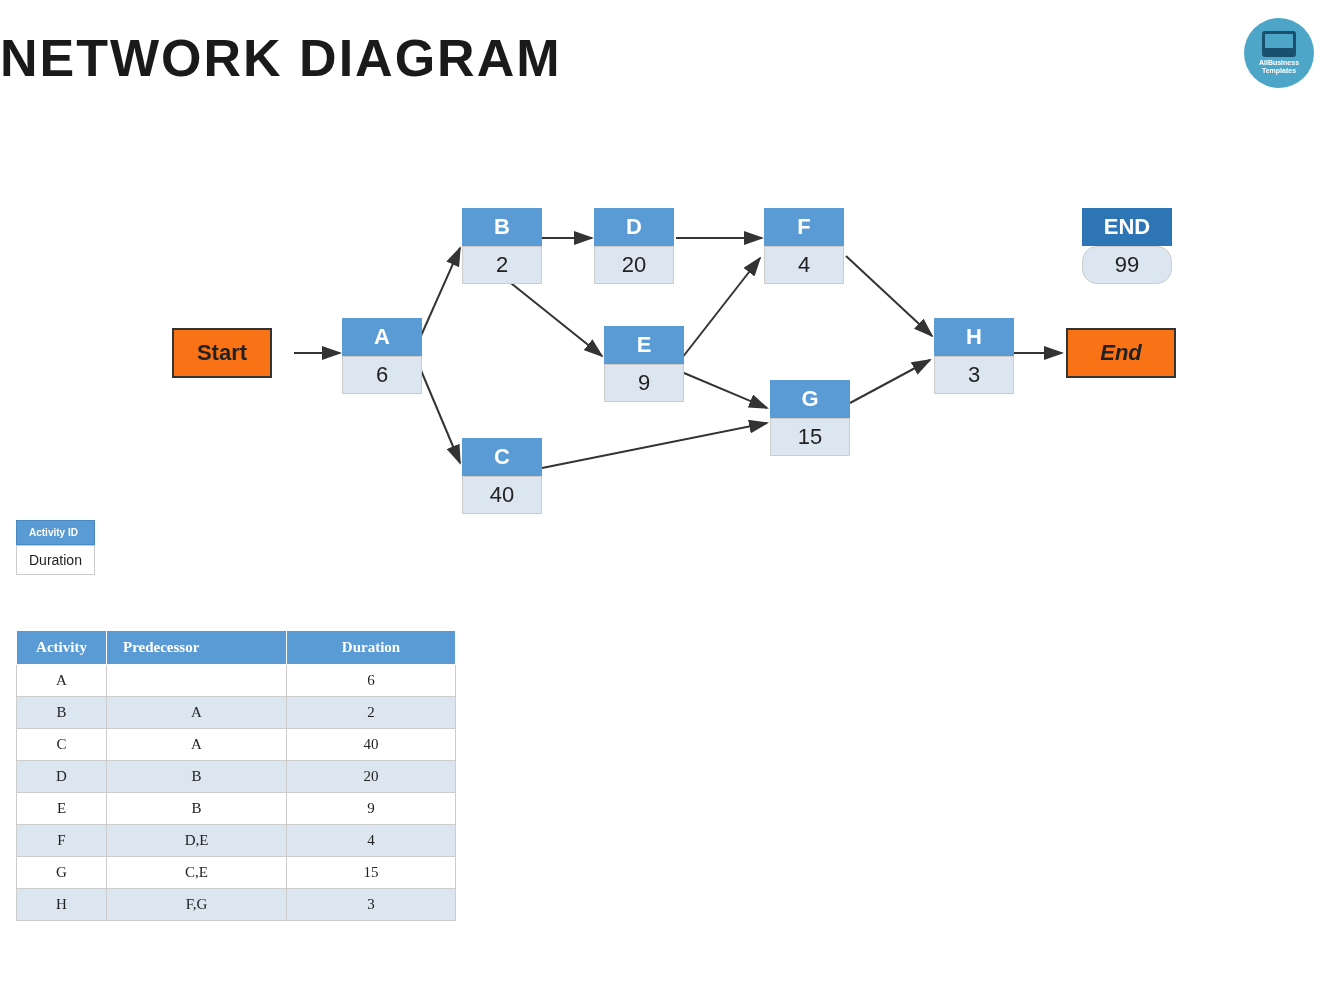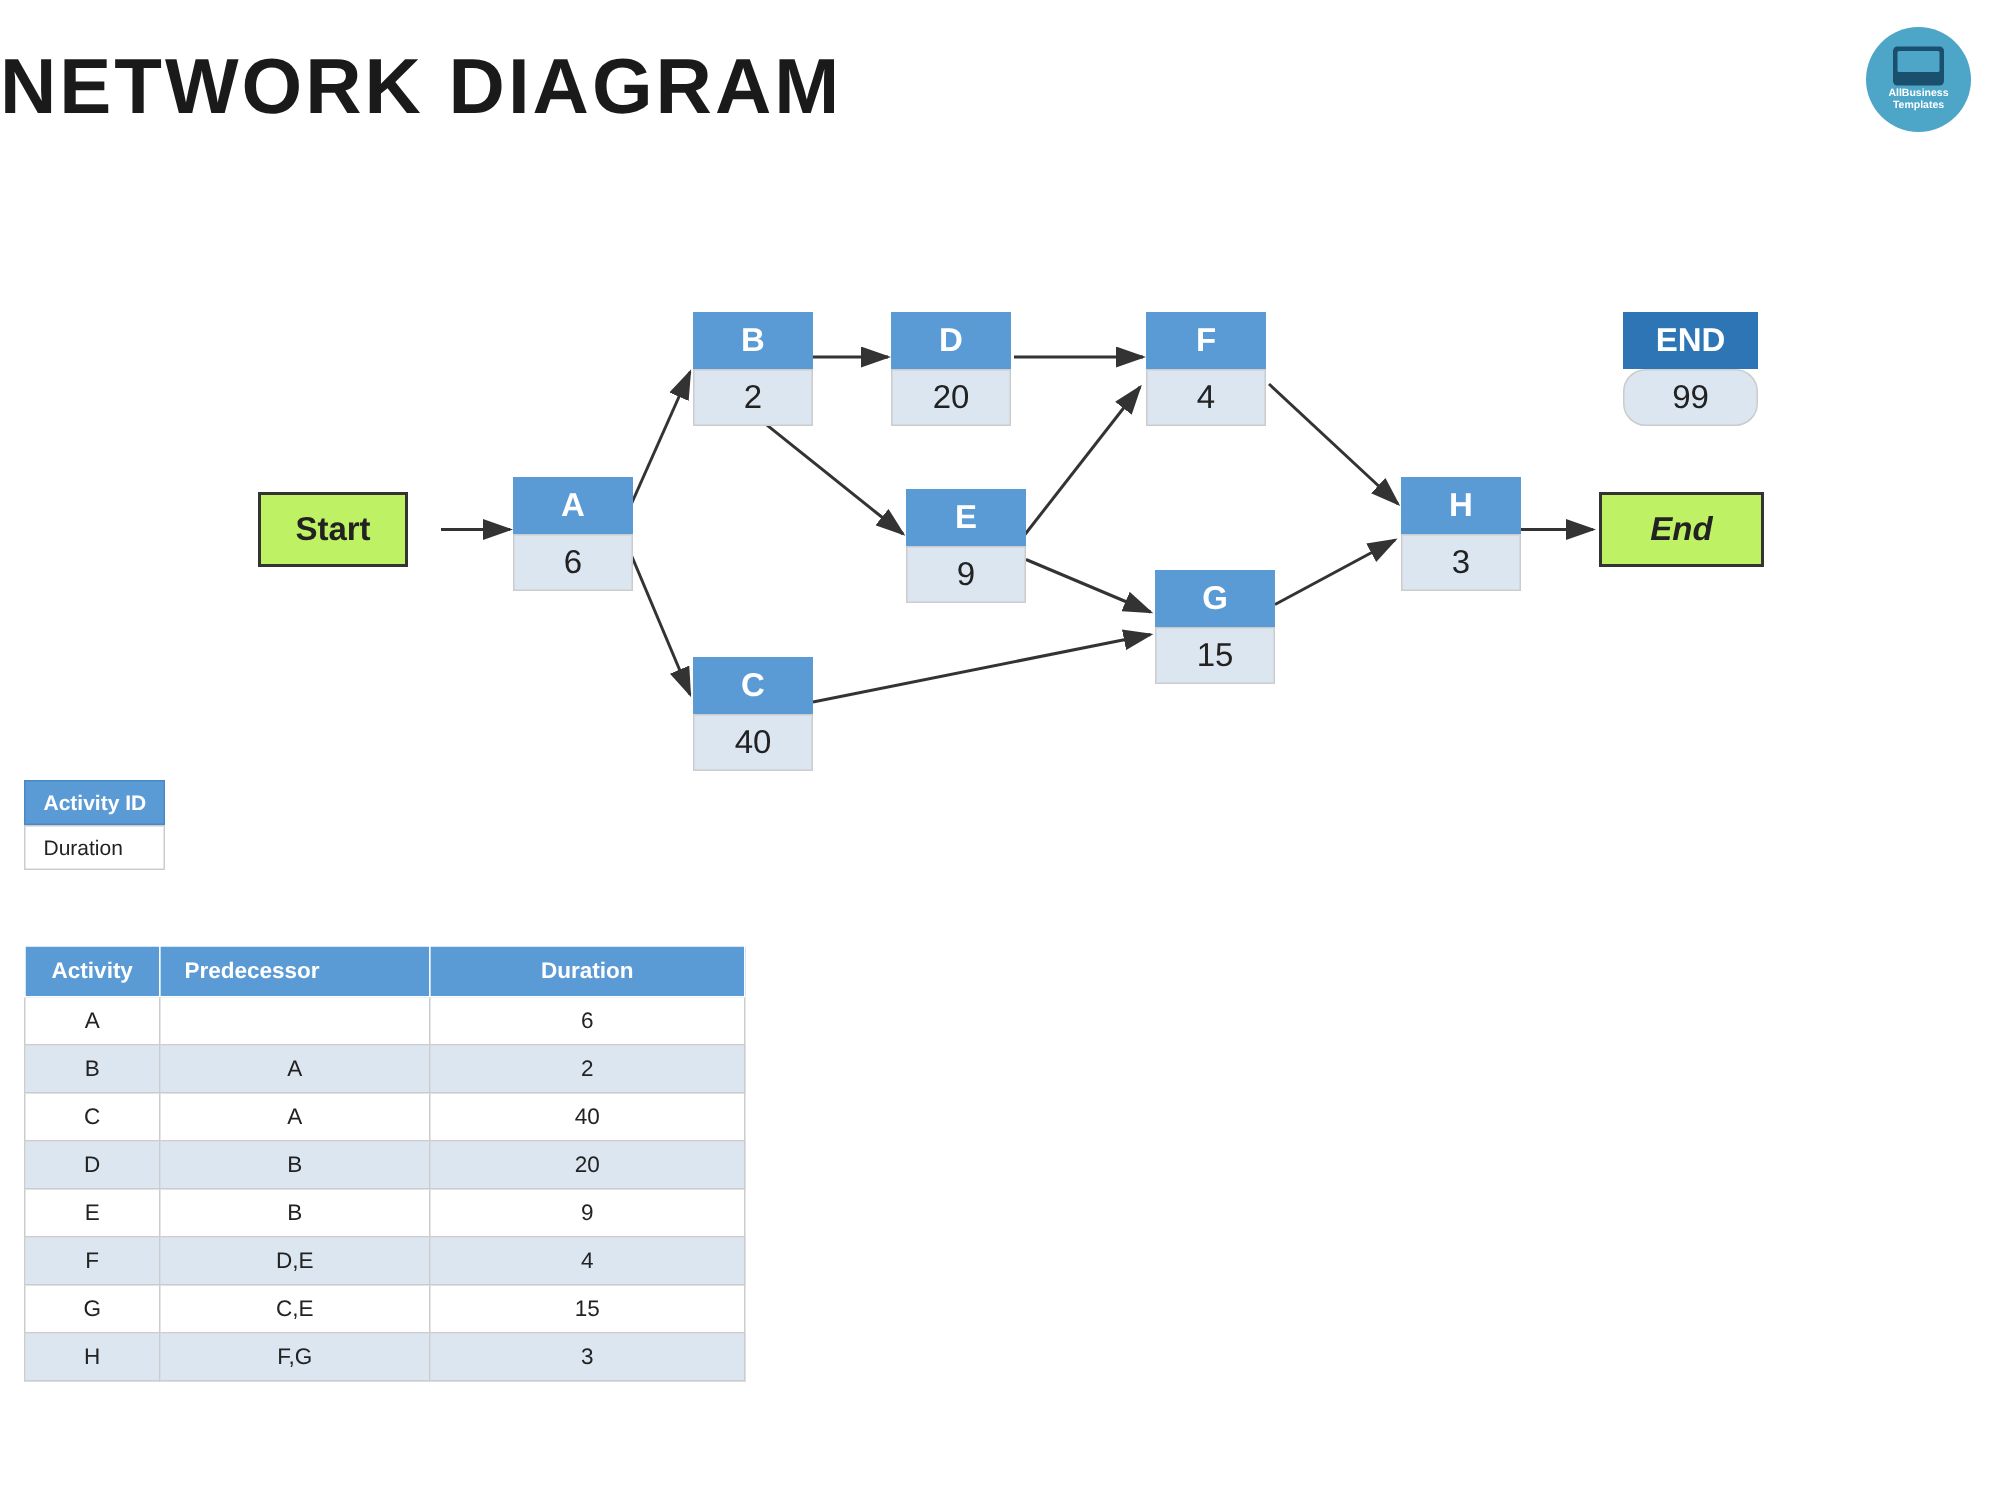--- a/index.html
+++ b/index.html
@@ -102,57 +102,58 @@
     }
 
     
     .text-box {
       position: absolute;
       border: 2px solid #333;
       padding: 8px 18px;
       font-size: 22px;
       font-weight: 700;
       color: #222;
-      background: #bef264;
+      background: #f97316;
       display: flex;
       align-items: center;
       justify-content: center;
     }
 
     
     .legend {
       position: absolute;
       left: 16px;
       top: 520px;
       display: flex;
       flex-direction: column;
     }
     .legend-activity {
       background: #5b9bd5;
       color: #fff;
       font-weight: 700;
-      font-size: 14px;
+      font-size: 10px;
       padding: 6px 12px;
       border: 1px solid #4a8ac4;
     }
     .legend-duration {
       background: #fff;
       color: #222;
       font-size: 14px;
       padding: 6px 12px;
       border: 1px solid #ccc;
     }
 
     
     .data-table {
       position: absolute;
       left: 16px;
       top: 630px;
       border-collapse: collapse;
-      width: 481px;
+      width: 440px;
+      font-family: Liberation Serif, serif;
     }
     .data-table th {
       background: #5b9bd5;
       color: #fff;
       font-weight: 700;
       font-size: 15px;
       padding: 8px 16px;
       border: 1px solid #fff;
       text-align: left;
     }

